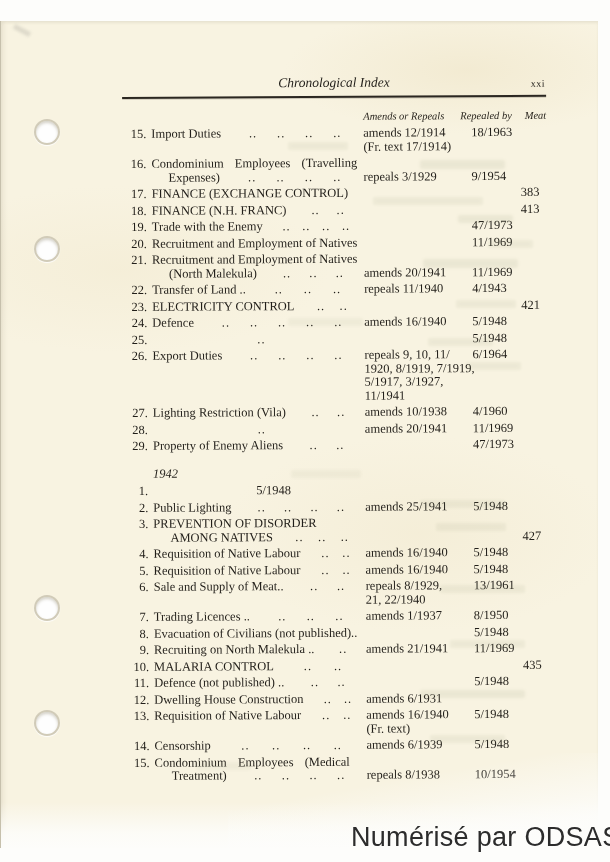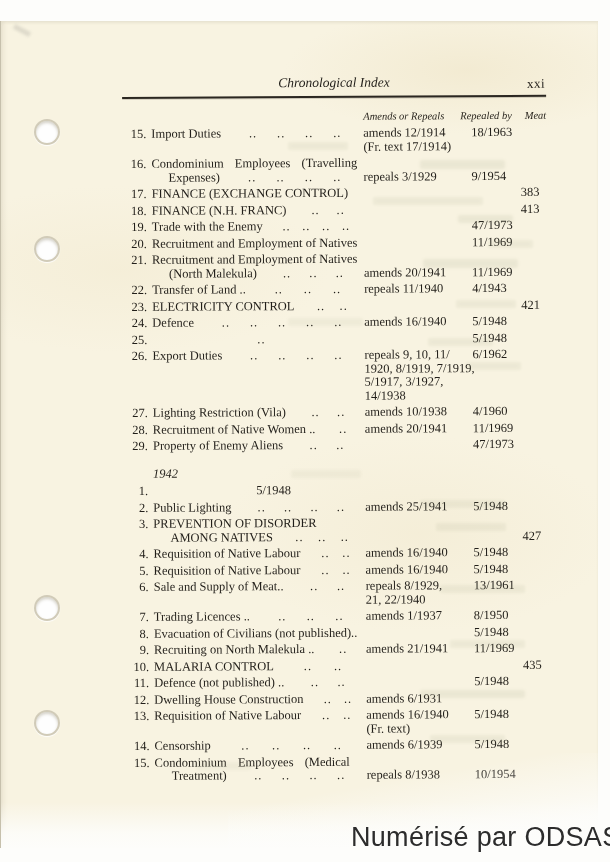--- a/index.html
+++ b/index.html
@@ -36,21 +36,21 @@
   .smudge{position:absolute;left:12px;top:7px;width:18px;height:5px;background:#9a9890;
     opacity:.28;filter:blur(1.5px);transform:rotate(28deg);}
   .ghost{position:absolute;background:#8f9472;filter:blur(1.8px);border-radius:2px;pointer-events:none;}
 
   .content{
     position:absolute;left:121px;top:56px;width:424px;
     transform:rotate(-0.3deg);transform-origin:top left;
     color:#211e19;font-size:12.5px;line-height:13.5px;
   }
   .runhead{position:relative;text-align:center;font-style:italic;font-size:13.5px;height:19px;}
-  .rh-page{position:absolute;right:1px;top:2px;font-style:normal;font-size:13px;letter-spacing:.5px;}
+  .rh-page{position:absolute;right:1px;top:2px;font-style:normal;font-size:10px;letter-spacing:.5px;}
   .rule{height:2px;background:#2b2721;margin-top:1px;box-shadow:0 1px 0 rgba(43,39,33,.18);}
   .colheads{display:flex;font-style:italic;font-size:10.5px;line-height:12px;margin-top:13px;margin-bottom:4px;color:#2a261f;}
   .ch-spacer{width:241px;flex:none;}
   .ch-amends{width:97px;flex:none;}
   .ch-rep{width:60px;flex:none;}
   .ch-page{width:26px;flex:none;text-align:right;}
 
   .row{display:flex;margin-bottom:3px;}
   .c-num{width:24px;flex:none;text-align:right;}
   .c-title{flex:1;min-width:0;padding-left:5px;}
@@ -287,23 +287,23 @@
                 <span class="lp">..</span>
                 <span class="lp">..</span>
                 <span class="lp">..</span>
               </span>
             </div>
           </span>
           <span class="c-amends">
             <div class="a-line">repeals 9, 10, 11/</div>
             <div class="a-line">1920, 8/1919, 7/1919,</div>
             <div class="a-line">5/1917, 3/1927,</div>
-            <div class="a-line">14/1938</div>
-          </span>
-          <span class="c-rep">6/1962</span>
+            <div class="a-line">11/1941</div>
+          </span>
+          <span class="c-rep">6/1964</span>
           <span class="c-page"></span>
         </div>
         <div class="row">
           <span class="c-num">27.</span>
           <span class="c-title">
             <div class="t-line">
               <span>Lighting Restriction (Vila)</span>
               <span class="leads">
                 <span class="lp">..</span>
                 <span class="lp">..</span>
@@ -313,21 +313,20 @@
           <span class="c-amends">
             <div class="a-line">amends 10/1938</div>
           </span>
           <span class="c-rep">4/1960</span>
           <span class="c-page"></span>
         </div>
         <div class="row">
           <span class="c-num">28.</span>
           <span class="c-title">
             <div class="t-line">
-              <span>Recruitment of Native Women ..</span>
               <span class="leads">
                 <span class="lp">..</span>
               </span>
             </div>
           </span>
           <span class="c-amends">
             <div class="a-line">amends 20/1941</div>
           </span>
           <span class="c-rep">11/1969</span>
           <span class="c-page"></span>

